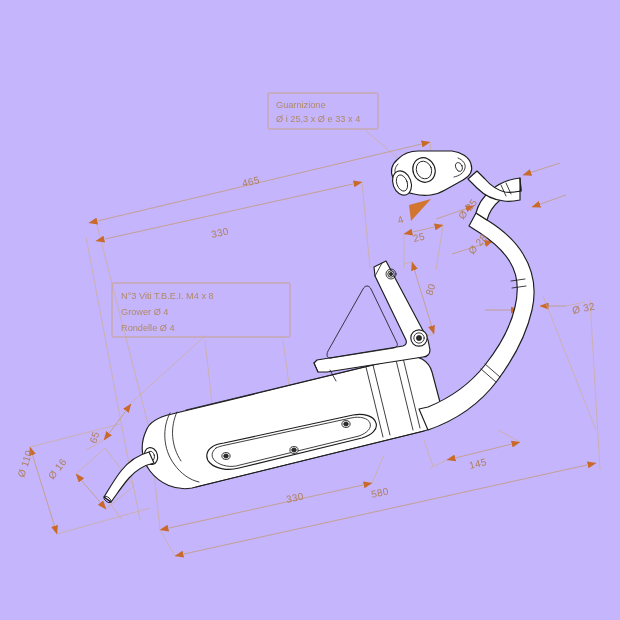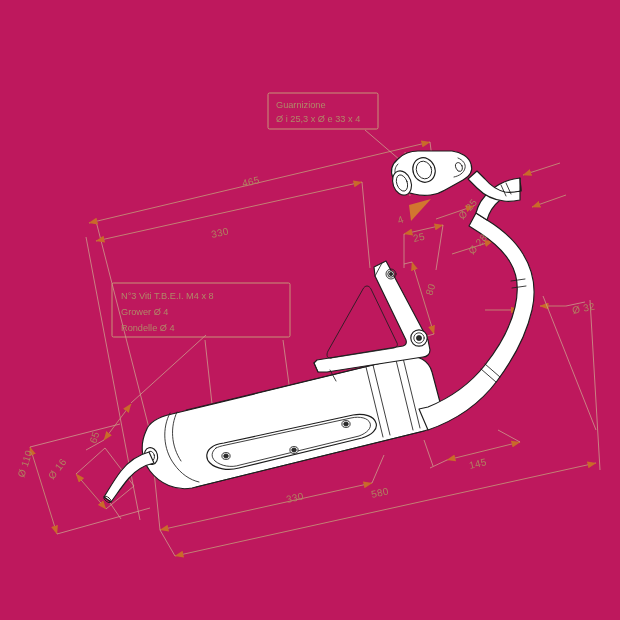--- a/index.html
+++ b/index.html
@@ -2,21 +2,21 @@
 <html><head>
 <meta charset="utf-8">
 <title>Exhaust Technical Drawing</title>
 <style>
   html,body{margin:0;padding:0;background:#ffffff;}
   body{
     width:620px;height:620px;overflow:hidden;
     font-family:"Liberation Sans","DejaVu Sans",sans-serif;
     background:#ffffff;
   }
-  #sheet{position:relative;width:620px;height:620px;background:#be185d;}
+  #sheet{position:relative;width:620px;height:620px;background:#c4b5fd;}
   #drawing{position:absolute;left:0;top:0;width:620px;height:620px;}
   .dimtext{
     font-family:"Liberation Sans","DejaVu Sans",sans-serif;
     fill:#b08060;
     font-size:10px;
     letter-spacing:0.3px;
   }
   .noteText{
     font-family:"Liberation Sans","DejaVu Sans",sans-serif;
     fill:#b08968;

